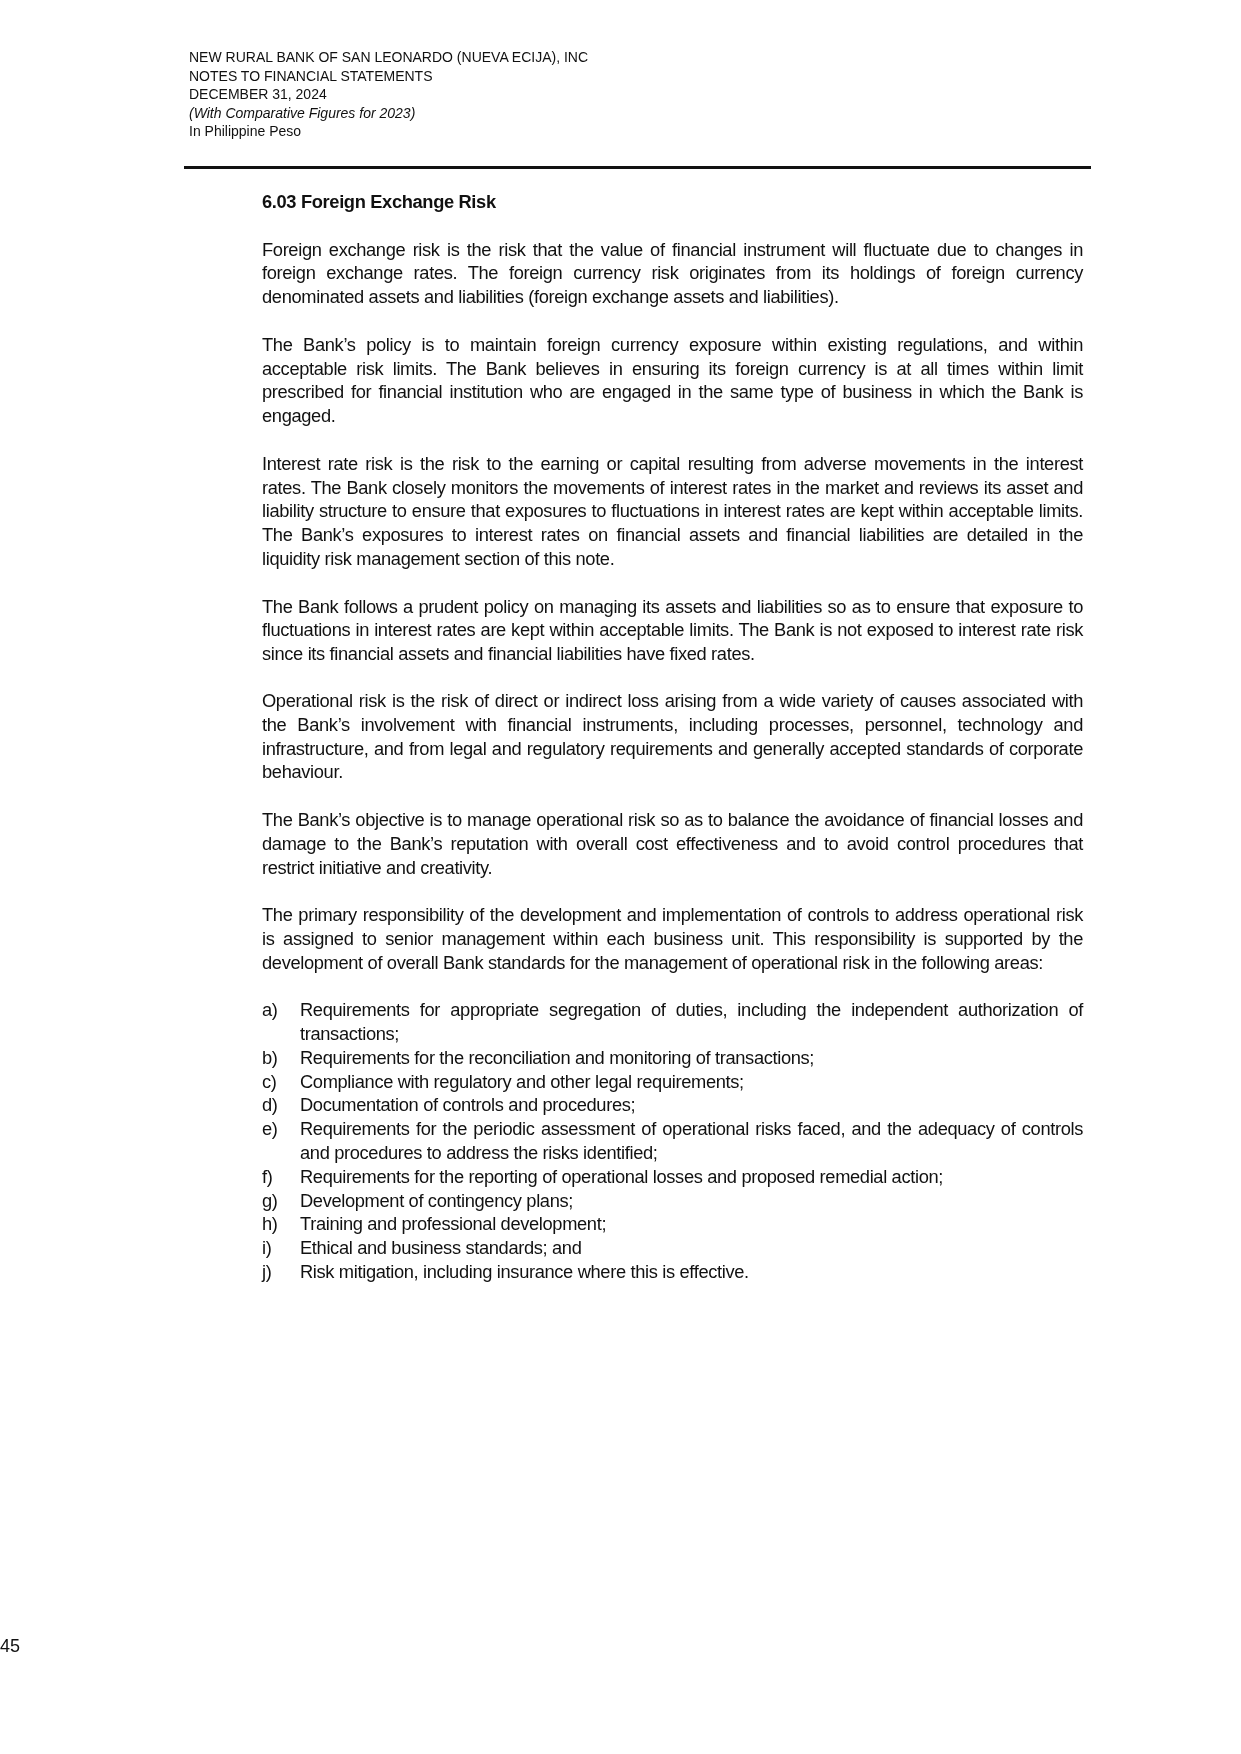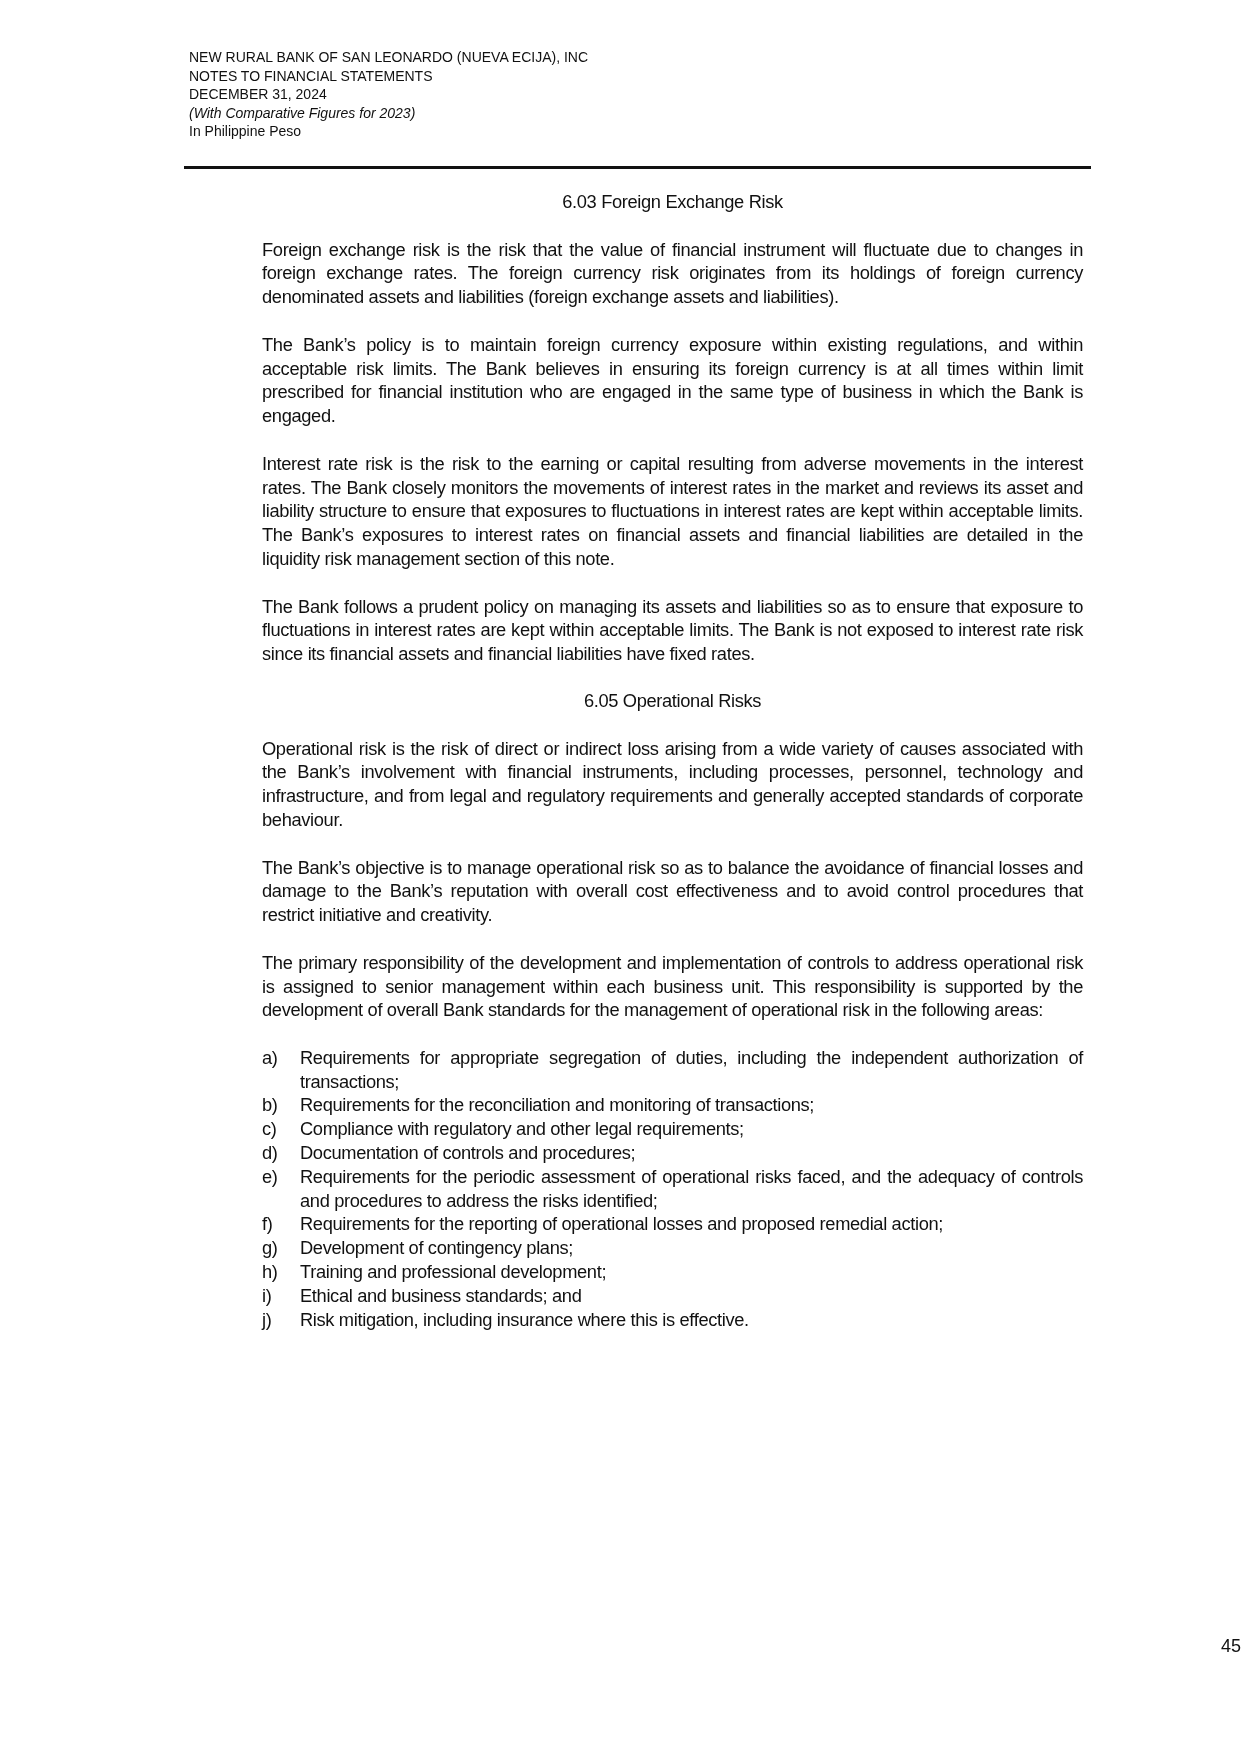--- a/index.html
+++ b/index.html
@@ -36,24 +36,23 @@
       position: absolute;
       left: 262px;
       top: 190px;
       width: 821px;
       font-size: 18.3px;
       line-height: 23.8px;
       letter-spacing: -0.35px;
     }
     .content h2 {
       font-size: 18.3px;
-      font-weight: normal;
+      font-weight: bold;
       margin: 0 0 23.8px 0;
       line-height: 23.8px;
-      text-align: center;
     }
     .content p {
       margin: 0 0 23.8px 0;
       text-align: justify;
     }
     .content p.tight { margin-bottom: 23px; }
     ol.areas {
       list-style: none;
       margin: 0;
       padding: 0;
@@ -67,21 +66,21 @@
     }
     ol.areas li .text {
       flex: 1 1 auto;
       text-align: justify;
     }
     .page-number {
       position: absolute;
       top: 1636px;
       left: 0;
       width: 1241px;
-      text-align: right;
+      text-align: left;
       font-size: 18px;
     }
   </style>
 </head>
 <body>
 
 <div class="header">
   <div>NEW RURAL BANK OF SAN LEONARDO (NUEVA ECIJA), INC</div>
   <div>NOTES TO FINANCIAL STATEMENTS</div>
   <div>DECEMBER 31, 2024</div>
@@ -98,21 +97,20 @@
     <p>Foreign exchange risk is the risk that the value of financial instrument will fluctuate due to changes in foreign exchange rates. The foreign currency risk originates from its holdings of foreign currency denominated assets and liabilities (foreign exchange assets and liabilities).</p>
     <p>The Bank’s policy is to maintain foreign currency exposure within existing regulations, and within acceptable risk limits. The Bank believes in ensuring its foreign currency is at all times within limit prescribed for financial institution who are engaged in the same type of business in which the Bank is engaged.</p>
   </section>
 
   <section>
     <p>Interest rate risk is the risk to the earning or capital resulting from adverse movements in the interest rates. The Bank closely monitors the movements of interest rates in the market and reviews its asset and liability structure to ensure that exposures to fluctuations in interest rates are kept within acceptable limits. The Bank’s exposures to interest rates on financial assets and financial liabilities are detailed in the liquidity risk management section of this note.</p>
     <p class="tight">The Bank follows a prudent policy on managing its assets and liabilities so as to ensure that exposure to fluctuations in interest rates are kept within acceptable limits. The Bank is not exposed to interest rate risk since its financial assets and financial liabilities have fixed rates.</p>
   </section>
 
   <section>
-    <h2>6.05 Operational Risks</h2>
     <p>Operational risk is the risk of direct or indirect loss arising from a wide variety of causes associated with the Bank’s involvement with financial instruments, including processes, personnel, technology and infrastructure, and from legal and regulatory requirements and generally accepted standards of corporate behaviour.</p>
     <p>The Bank’s objective is to manage operational risk so as to balance the avoidance of financial losses and damage to the Bank’s reputation with overall cost effectiveness and to avoid control procedures that restrict initiative and creativity.</p>
     <p>The primary responsibility of the development and implementation of controls to address operational risk is assigned to senior management within each business unit. This responsibility is supported by the development of overall Bank standards for the management of operational risk in the following areas:</p>
 
     <ol class="areas">
       <li>
           <span class="marker">a)</span>
           <span class="text">Requirements for appropriate segregation of duties, including the independent authorization of transactions;</span>
         </li>
       <li>

